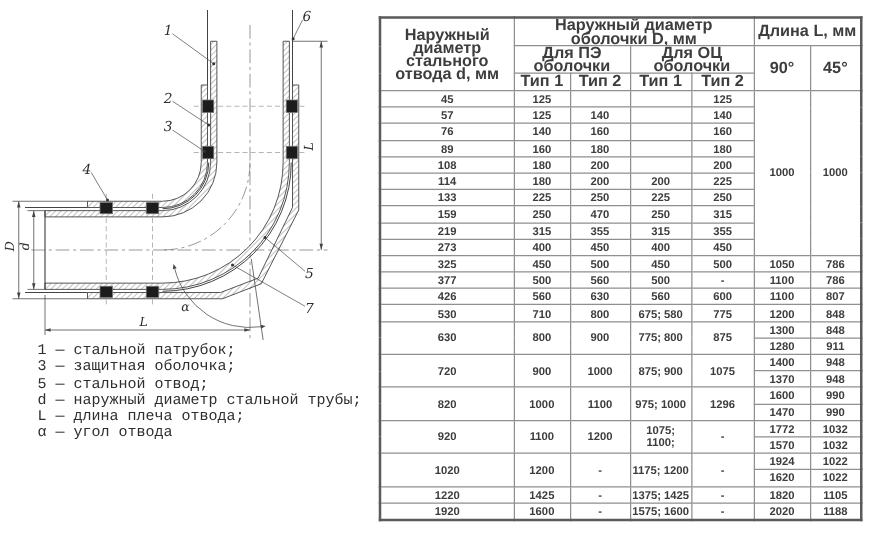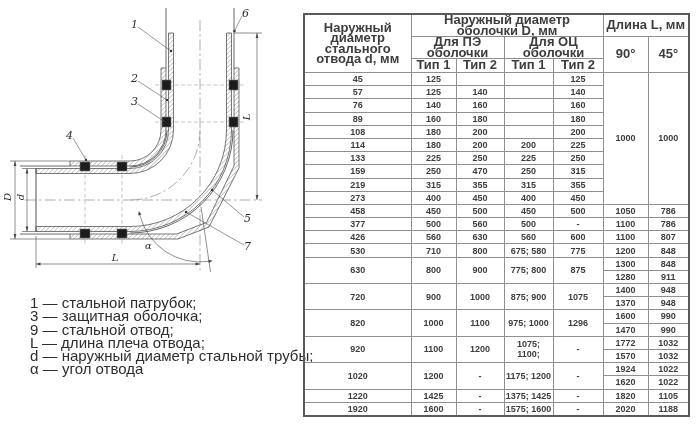--- a/index.html
+++ b/index.html
@@ -2,22 +2,22 @@
 <html><head>
 <meta charset="utf-8">
 <style>
   html,body{margin:0;padding:0;}
   body{width:700px;height:432px;position:relative;background:#fff;overflow:hidden;
        font-family:"Liberation Sans",sans-serif;}
   #stage{position:absolute;inset:0;background:#fff;}
   
   #drawing{position:absolute;left:0;top:0;width:300px;height:276px;}
   
-  #legend{position:absolute;left:30px;top:296px;width:280px;color:#2e2e2e;
-          font-size:15px;line-height:13.3px;white-space:nowrap;}
+  #legend{position:absolute;left:30px;top:274px;width:280px;color:#2e2e2e;
+          font-size:12px;line-height:13.3px;white-space:nowrap;font-family:Liberation Mono, monospace;}
   
   #spec-table{position:absolute;left:303px;top:13px;width:385px;height:399px;
               border-collapse:collapse;table-layout:fixed;
               font-size:9px;font-weight:bold;color:#3d3d3d;}
   #spec-table th,#spec-table td{border:1px solid #8f8f8f;padding:0 1px;text-align:center;
               vertical-align:middle;overflow:hidden;}
   #spec-table{border:2px solid #5a5a5a;}
   #spec-table thead th{font-size:13px;line-height:10.5px;white-space:pre-line;}
   #spec-table thead tr:nth-child(1){height:16px;}
   #spec-table thead tr:nth-child(2){height:14px;margin-top:20px;}
@@ -144,23 +144,23 @@
       <text x="115" y="261" text-anchor="middle">L</text>
       <text x="11" y="197" transform="rotate(-90 11 197)" text-anchor="middle">D</text>
       <text x="23.5" y="197" transform="rotate(-90 23.5 197)" text-anchor="middle">d</text>
       <text x="145" y="249">α</text>
     </g>
   </svg>
 
   <div id="legend">
       <div>1 — стальной патрубок;</div>
       <div>3 — защитная оболочка;</div>
-      <div>9 — стальной отвод;</div>
+      <div>5 — стальной отвод;</div>
+      <div>d — наружный диаметр стальной трубы;</div>
       <div>L — длина плеча отвода;</div>
-      <div>d — наружный диаметр стальной трубы;</div>
       <div>α — угол отвода</div>
     </div>
 
   <table id="spec-table">
     <colgroup>
       <col style="width:107px">
         <col style="width:45px">
         <col style="width:48px">
       <col style="width:49px">
         <col style="width:50px">
@@ -254,21 +254,21 @@
           <td>355</td>
         </tr>
         <tr>
           <td>273</td>
           <td>400</td>
           <td>450</td>
           <td>400</td>
           <td>450</td>
         </tr>
         <tr>
-          <td>458</td>
+          <td>325</td>
           <td>450</td>
           <td>500</td>
           <td>450</td>
           <td>500</td>
           <td>1050</td>
           <td>786</td>
         </tr>
         <tr>
           <td>377</td>
           <td>500</td>

